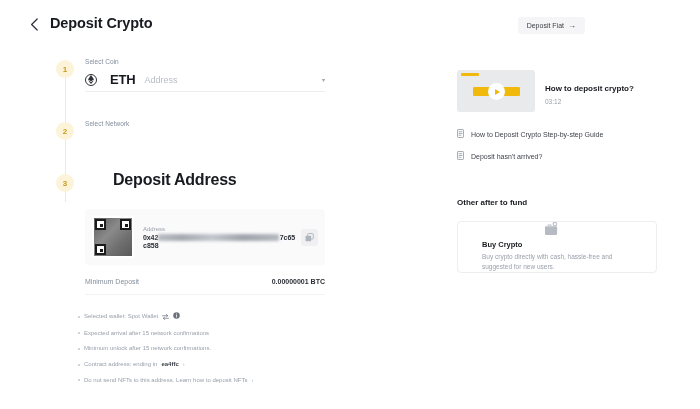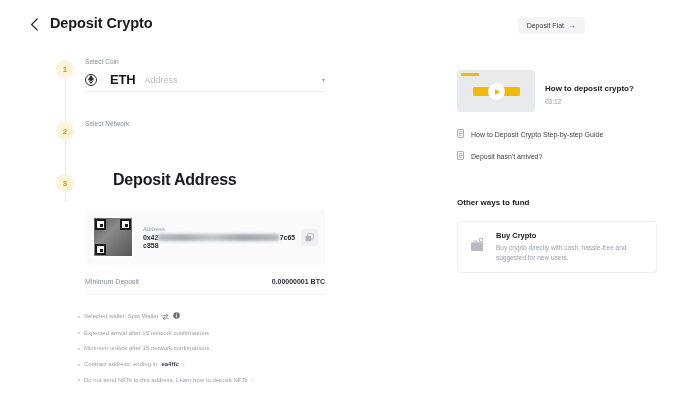--- a/index.html
+++ b/index.html
@@ -191,21 +191,21 @@
   .faq-link {
     display: flex; align-items: center; gap: 7px;
     font-size: 7px; color: #3b3f47; margin-bottom: 12px; cursor: pointer;
   }
   .doc-ico { flex: 0 0 auto; }
 
   .fund-block { margin-top: 37px; }
   .fund-card {
     margin-top: 14px; width: 200px; height: 52px;
     border: 1px solid #eceef1; border-radius: 4px;
-    display: flex; align-items: center; padding: 0 12px; cursor: pointer;
+    display: flex; align-items: center; padding: 0 12px; cursor: pointer; flex-direction: column;
   }
   .fund-ico { flex: 0 0 auto; margin-right: 11px; }
   .fund-name { font-size: 7.5px; font-weight: bold; color: #181a20; }
   .fund-desc { font-size: 6.5px; color: #9aa1ab; line-height: 1.5; margin-top: 3px; width: 150px; }
 </style>
 </head>
 <body>
 
 <div class="page">
 
@@ -356,21 +356,21 @@
           <svg width="7" height="9" viewBox="0 0 8 10">
               <rect x="0.5" y="0.5" width="7" height="9" rx="0.8" fill="none" stroke="#8a9099" stroke-width="0.9"></rect>
               <path d="M2.3 3h3.4M2.3 5h3.4M2.3 7h2.2" stroke="#8a9099" stroke-width="0.8" stroke-linecap="round"></path>
             </svg>
         </span>
         <span>Deposit hasn't arrived?</span>
       </div>
     </div>
 
     <div class="fund-block">
-      <div class="right-title">Other ways to fund</div>
+      <div class="right-title">Other after to fund</div>
       <div class="fund-card">
         <span class="fund-ico">
           <svg width="15" height="14" viewBox="0 0 16 15">
             <rect x="1" y="4.5" width="13" height="9.5" rx="1.4" fill="#b6bbc3"></rect>
             <rect x="3.6" y="2.4" width="4.6" height="2.6" rx="1" fill="#cfd3d9"></rect>
             <circle cx="11.6" cy="2.2" r="1.9" fill="none" stroke="#b6bbc3" stroke-width="1.1"></circle>
           </svg>
         </span>
         <div>
           <div class="fund-name">Buy Crypto</div>

